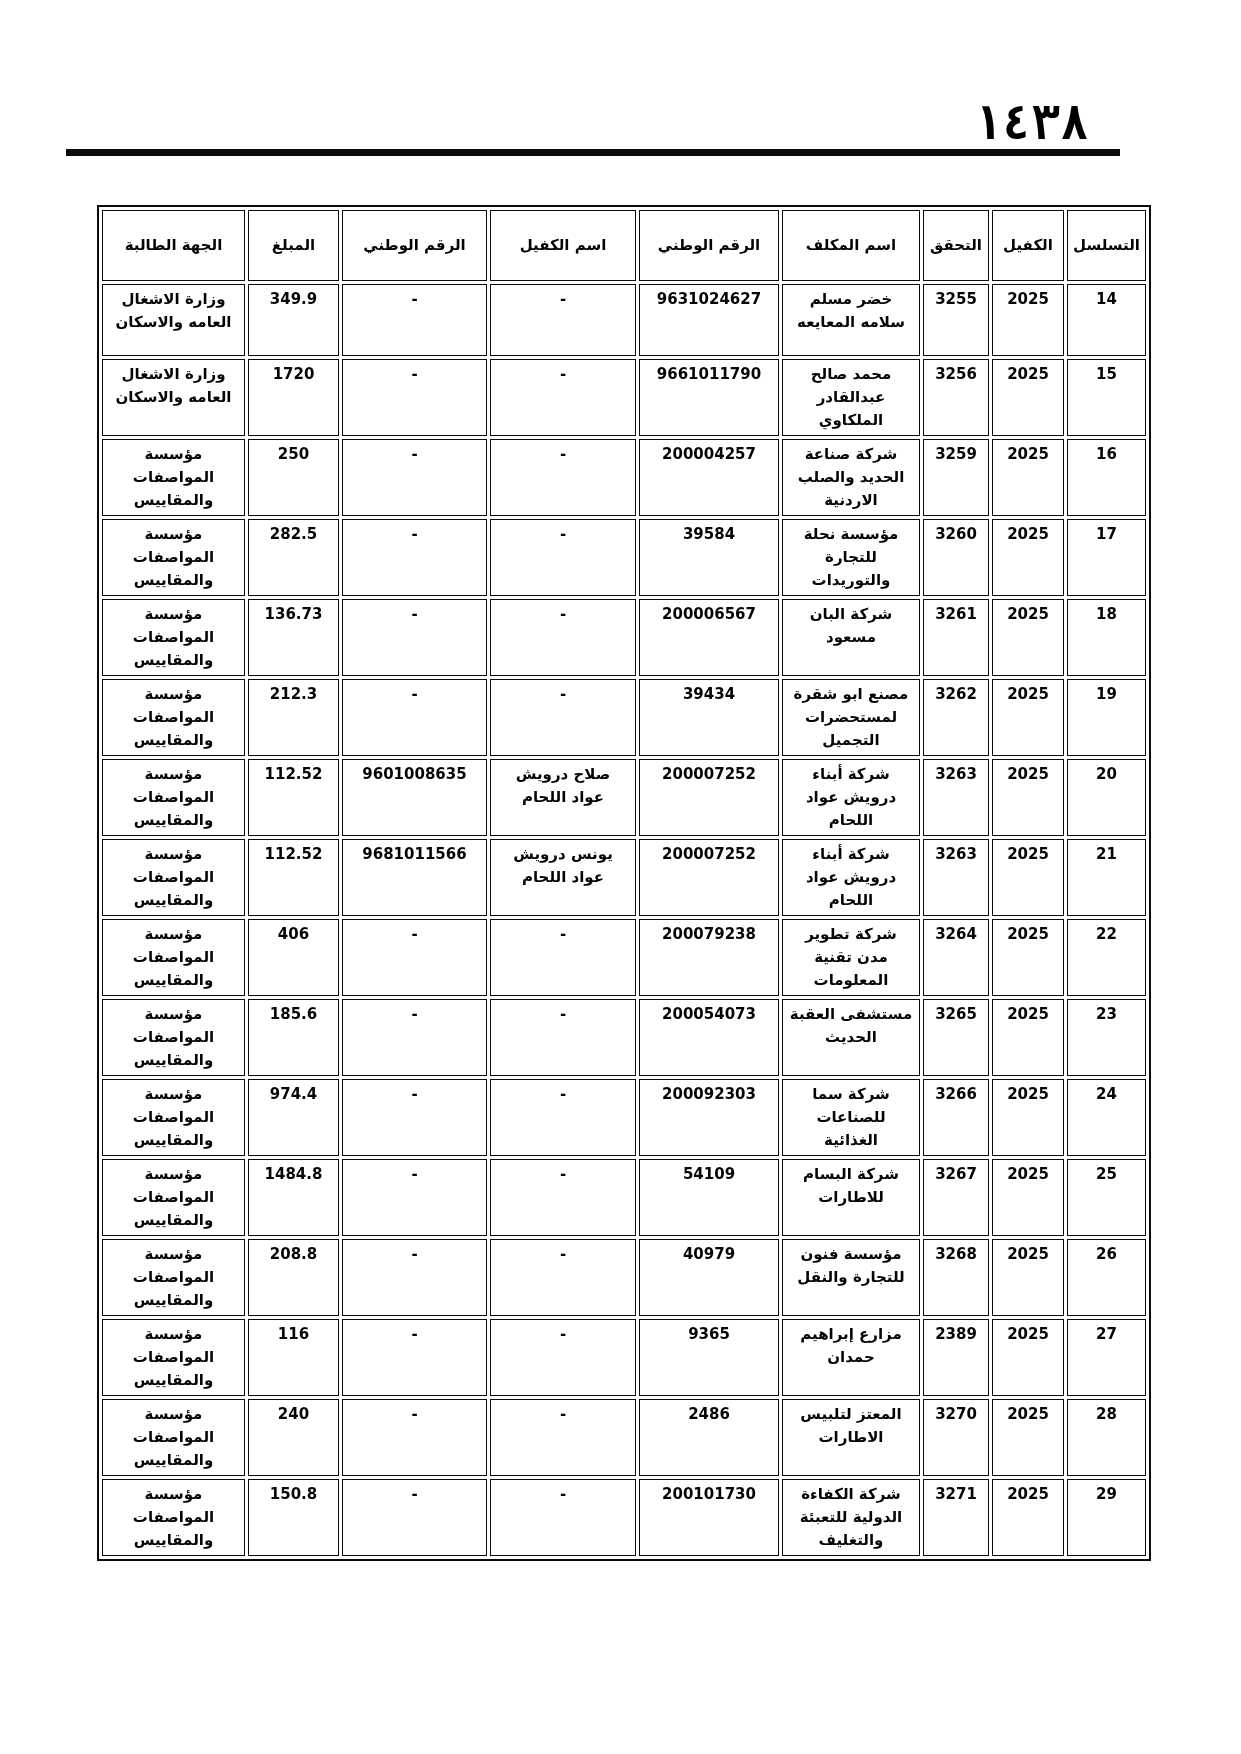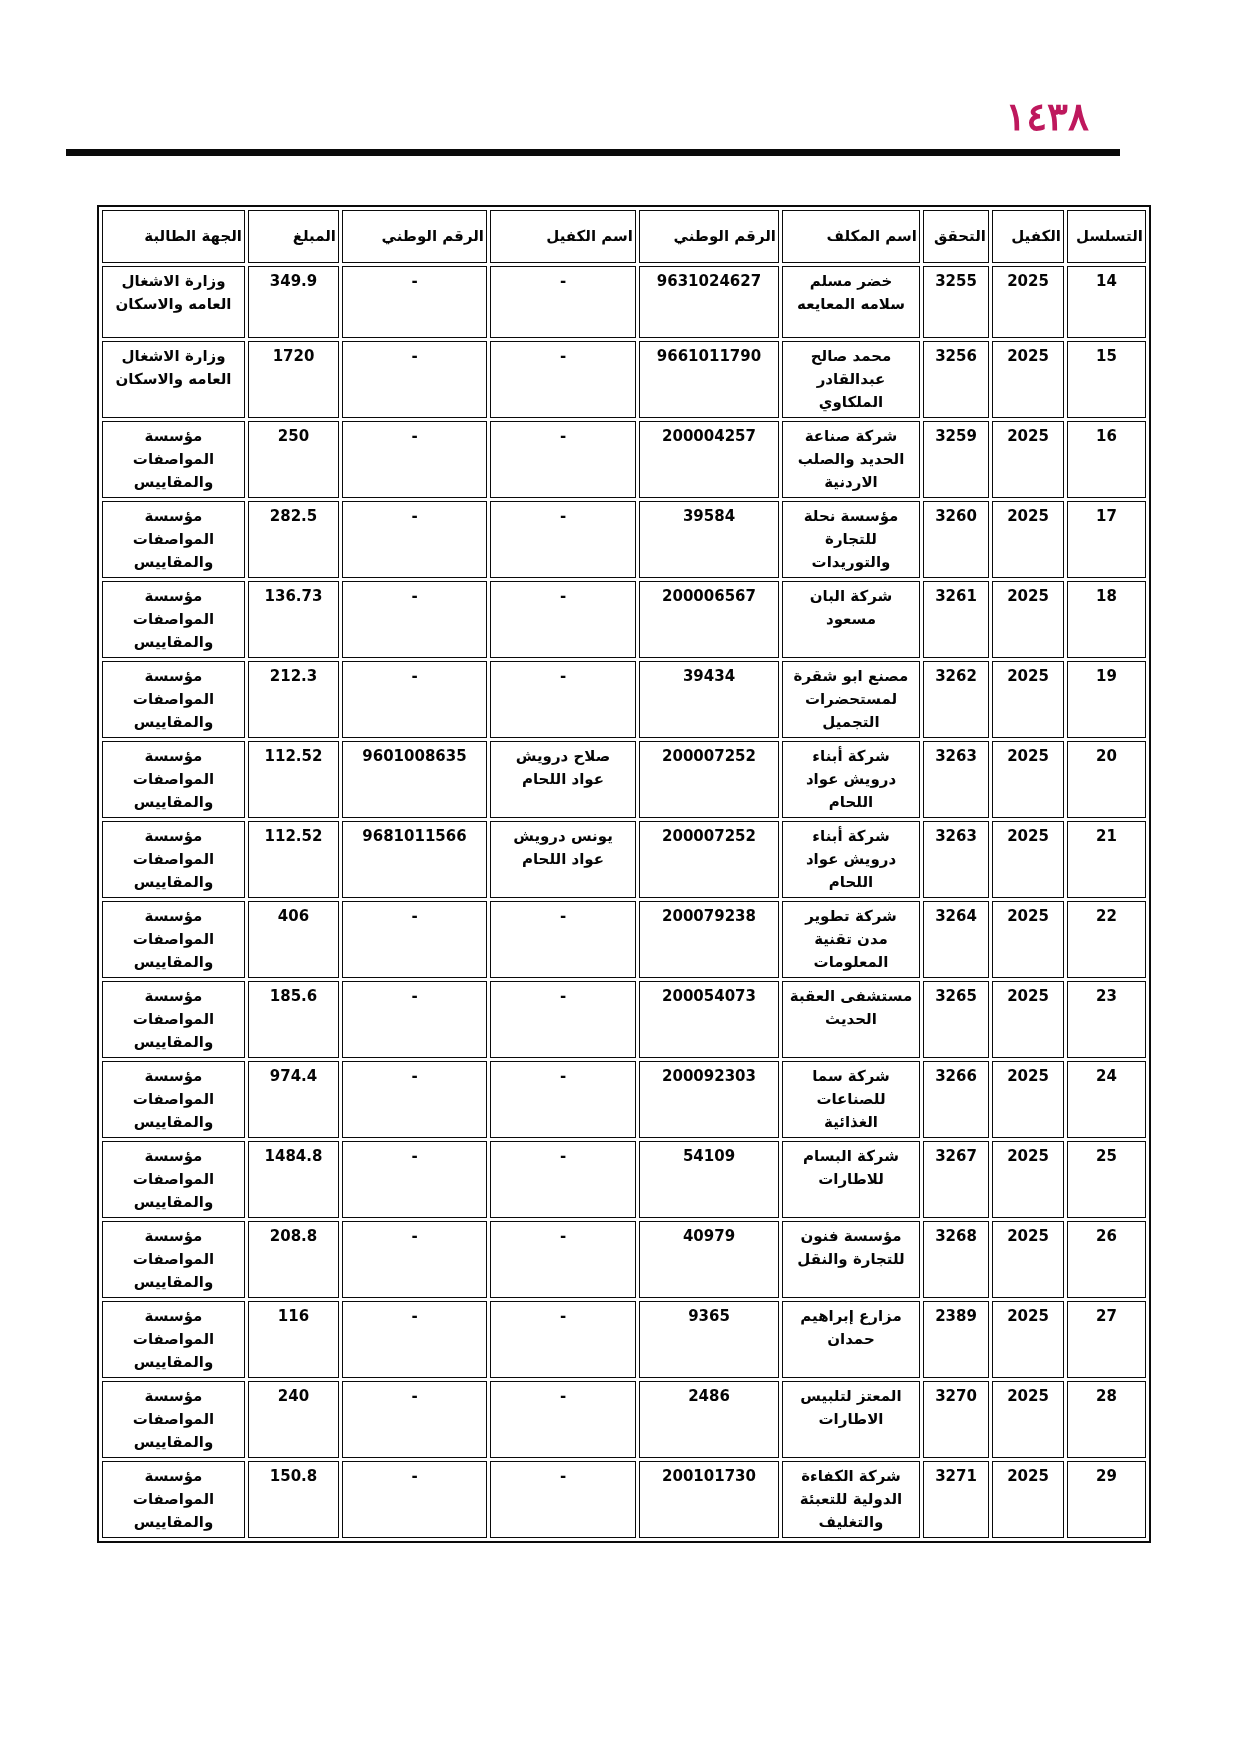--- a/index.html
+++ b/index.html
@@ -7,22 +7,22 @@
     width: 1241px; height: 1754px;
     background: #ffffff;
     font-family: "DejaVu Sans", sans-serif;
     position: relative;
     overflow: hidden;
   }
   
   .page-header { position: absolute; top: 0; left: 0; width: 1241px; height: 205px; }
   .page-number {
     position: absolute; top: 94px; right: 152px;
-    font-family: Liberation Sans, sans-serif;
-    font-size: 39px; font-weight: bold; color: #be185d;
+    font-family: Liberation Mono, monospace;
+    font-size: 48px; font-weight: bold; color: #000000;
     letter-spacing: 2px;
   }
   .header-rule {
     position: absolute; top: 149px; left: 66px;
     width: 1054px; height: 7px; background: #0a0a0a;
   }
   .gazette-seal {
     position: absolute; top: 86px; left: 470px;
     width: 240px; height: 142px;
     border: 5px solid #0a0a0a; border-radius: 50%;
@@ -42,21 +42,21 @@
   }
   th, td {
     border: 1.5px solid #0a0a0a;
     font-weight: bold; color: #050505;
     text-align: center; vertical-align: top;
     font-size: 15px; line-height: 23px;
     padding: 3px 4px;
     white-space: pre-line;
     overflow: hidden;
   }
-  th { padding: 14px 2px; vertical-align: middle; text-align: right; }
+  th { padding: 23px 2px; vertical-align: middle; }
   tbody tr { height: 72px; }
 </style>
 </head>
 <body>
 
 <div class="page-header">
   <div class="page-number">١٤٣٨</div>
   <div class="header-rule"></div>
 </div>
 

